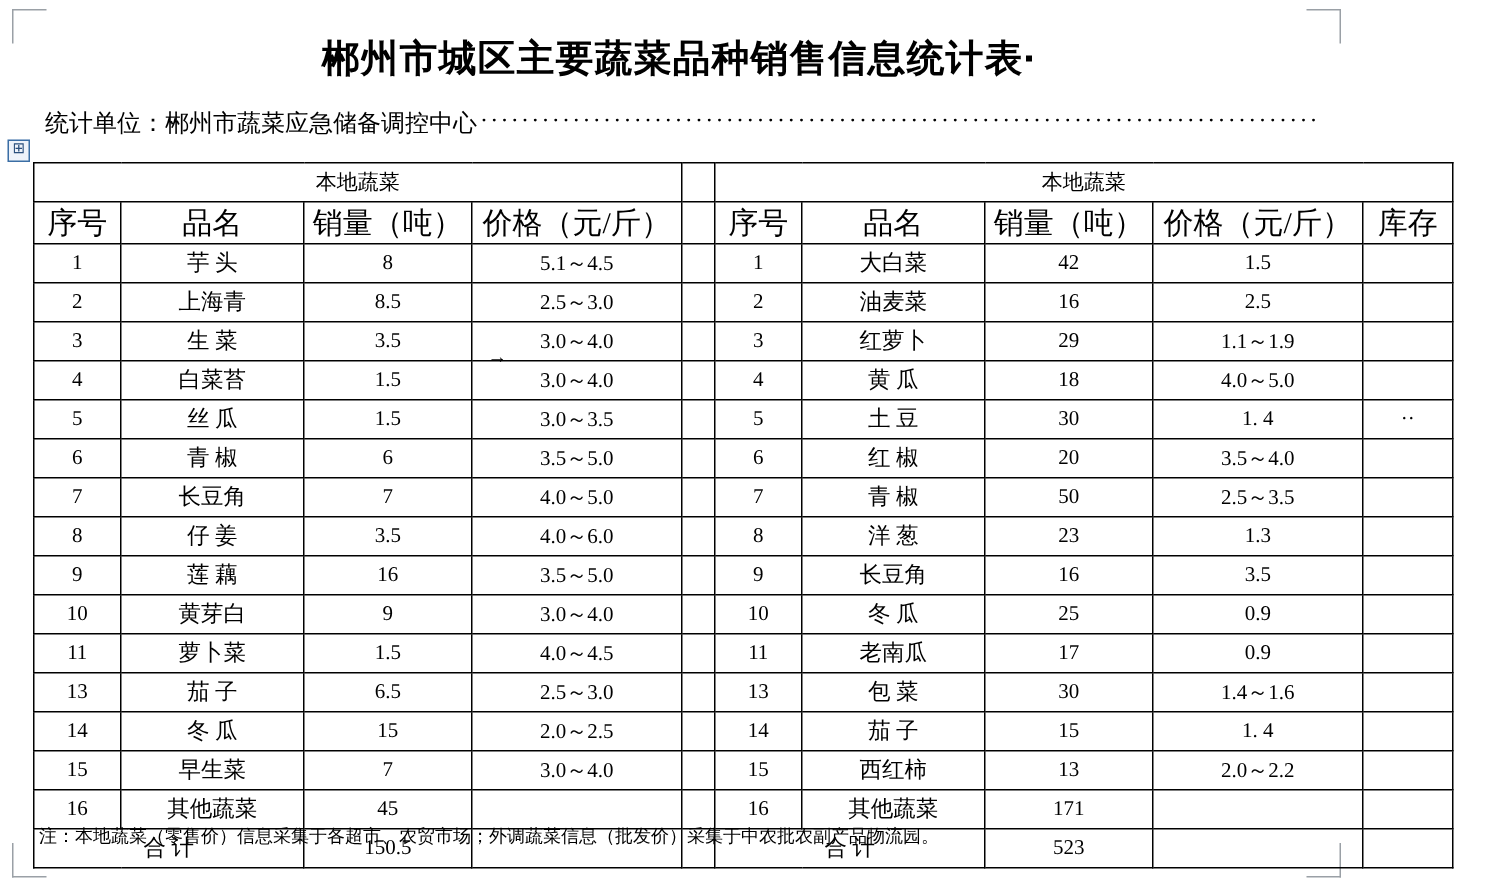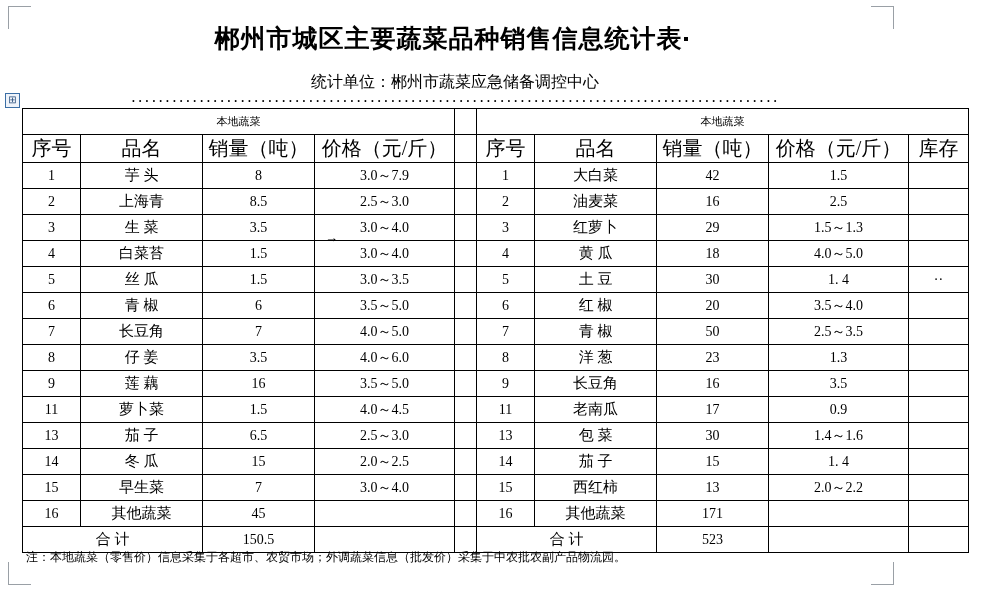--- a/index.html
+++ b/index.html
@@ -50,23 +50,22 @@
     margin-left: 1px;
   }
 
   .meta-row {
     position: absolute;
     top: 72px;
     left: 30px;
     right: 22px;
     font-size: 16px;
     display: flex;
-    align-items: center;
+    align-items: flex-start;
     white-space: nowrap;
-    flex-direction: column;
   }
   .meta-left { flex: 0 0 auto; }
   .meta-dots {
     flex: 1 1 auto;
     overflow: hidden;
     white-space: nowrap;
     font-size: 16px;
     letter-spacing: 1.5px;
     color: #000;
     padding: 0 2px;
@@ -101,21 +100,21 @@
     text-align: center;
     vertical-align: middle;
     height: 25px;
     padding: 0 2px;
     font-weight: normal;
     font-family: "Liberation Serif", serif;
     white-space: nowrap;
     overflow: hidden;
   }
   .grp-head {
-    font-size: 11px;
+    font-size: 14px;
     height: 38px;
     margin-top: 26px;
   }
   .col-head {
     font-size: 20px;
     height: 29px;
   }
   .gap-col {
     border-top: 1px solid #000;
     border-bottom: 1px solid #000;
@@ -199,21 +198,21 @@
         <td class="col-head">品名</td>
         <td class="col-head">销量（吨）</td>
         <td class="col-head">价格（元/斤）</td>
         <td class="col-head">库存</td>
       </tr>
 
       <tr>
         <td class="num">1</td>
         <td class="name-cell">芋  头</td>
         <td class="num">8</td>
-        <td class="num">3.0～7.9</td>
+        <td class="num">5.1～4.5</td>
         <td class="gap-col"></td>
         <td class="num">1</td>
         <td class="name-cell">大白菜</td>
         <td class="num">42</td>
         <td class="num">1.5</td>
         <td class="num"></td>
       </tr>
       <tr>
         <td class="num">2</td>
         <td class="name-cell">上海青</td>
@@ -228,21 +227,21 @@
       </tr>
       <tr>
         <td class="num">3</td>
         <td class="name-cell">生  菜</td>
         <td class="num">3.5</td>
         <td class="num">3.0～4.0</td>
         <td class="gap-col"></td>
         <td class="num">3</td>
         <td class="name-cell">红萝卜</td>
         <td class="num">29</td>
-        <td class="num">1.5～1.3</td>
+        <td class="num">1.1～1.9</td>
         <td class="num"></td>
       </tr>
       <tr>
         <td class="num">4</td>
         <td class="name-cell">白菜苔</td>
         <td class="num">1.5</td>
         <td class="num">3.0～4.0</td>
         <td class="gap-col"></td>
         <td class="num">4</td>
         <td class="name-cell">黄  瓜</td>
@@ -304,20 +303,32 @@
         <td class="num">16</td>
         <td class="num">3.5～5.0</td>
         <td class="gap-col"></td>
         <td class="num">9</td>
         <td class="name-cell">长豆角</td>
         <td class="num">16</td>
         <td class="num">3.5</td>
         <td class="num"></td>
       </tr>
       <tr>
+        <td class="num">10</td>
+        <td class="name-cell">黄芽白</td>
+        <td class="num">9</td>
+        <td class="num">3.0～4.0</td>
+        <td class="gap-col"></td>
+        <td class="num">10</td>
+        <td class="name-cell">冬  瓜</td>
+        <td class="num">25</td>
+        <td class="num">0.9</td>
+        <td class="num"></td>
+      </tr>
+      <tr>
         <td class="num">11</td>
         <td class="name-cell">萝卜菜</td>
         <td class="num">1.5</td>
         <td class="num">4.0～4.5</td>
         <td class="gap-col"></td>
         <td class="num">11</td>
         <td class="name-cell">老南瓜</td>
         <td class="num">17</td>
         <td class="num">0.9</td>
         <td class="num"></td>

